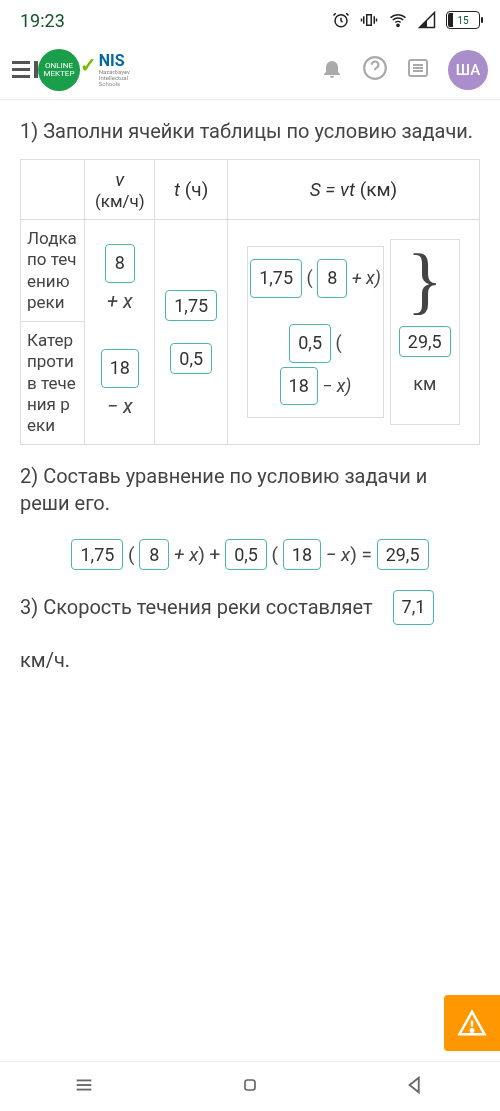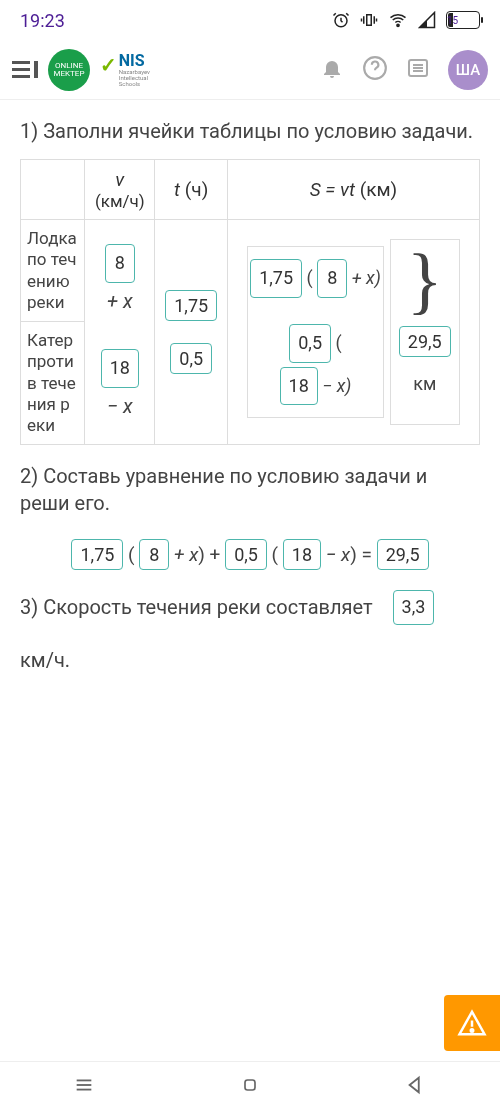--- a/index.html
+++ b/index.html
@@ -16,32 +16,32 @@
 
   
   .status-bar {
     height: 40px;
     background: #fff;
     display: flex;
     align-items: center;
     justify-content: space-between;
     padding: 0 20px;
     font-size: 18px;
-    color: #4c1d95;
+    color: #14532d;
   }
   .status-right { display: flex; align-items: center; gap: 10px; }
   .status-icon { display: inline-flex; align-items: center; }
   .battery-box {
     border: 1.5px solid #222;
     border-radius: 4px;
     width: 34px;
     height: 18px;
     display: inline-flex;
     align-items: center;
-    justify-content: flex-start;
+    justify-content: center;
     font-size: 10px;
     position: relative;
   }
   .battery-box::after {
     content: "";
     position: absolute;
     right: -4px;
     top: 5px;
     width: 2px;
     height: 6px;
@@ -55,21 +55,20 @@
     background: #222;
     border-radius: 2px 0 0 2px;
   }
 
   
   .app-header {
     height: 60px;
     display: flex;
     align-items: center;
     padding: 0 12px;
-    gap: 10px;
     border-bottom: 1px solid #eee;
   }
   .menu-btn {
     display: flex; flex-direction: column; gap: 4px; width: 26px;
     border-right: 4px solid #555;
     padding-right: 4px;
   }
   .menu-btn span { height: 3px; background: #555; }
   .logo-circle {
     width: 42px; height: 42px; border-radius: 50%;
@@ -325,21 +324,21 @@
     ( <span class="ans">8</span>
     <span class="expr">+ x</span>) +
     <span class="ans">0,5</span>
     ( <span class="ans">18</span>
     <span class="expr">− x</span>) =
     <span class="ans">29,5</span>
   </div>
 
   <p class="para para3">
     <span>3) Скорость течения реки составляет</span>
-    <span class="ans">3,3</span>
+    <span class="ans">7,1</span>
     <span>км/ч.</span>
   </p>
 
 </div>
 
 <div class="fab">
   <svg width="30" height="30" viewBox="0 0 24 24" fill="none" stroke="#fff" stroke-width="2">
       <path d="M12 3 2 21h20z"></path>
       <line x1="12" y1="10" x2="12" y2="15"></line>
       <circle cx="12" cy="18" r="1" fill="#fff"></circle>

